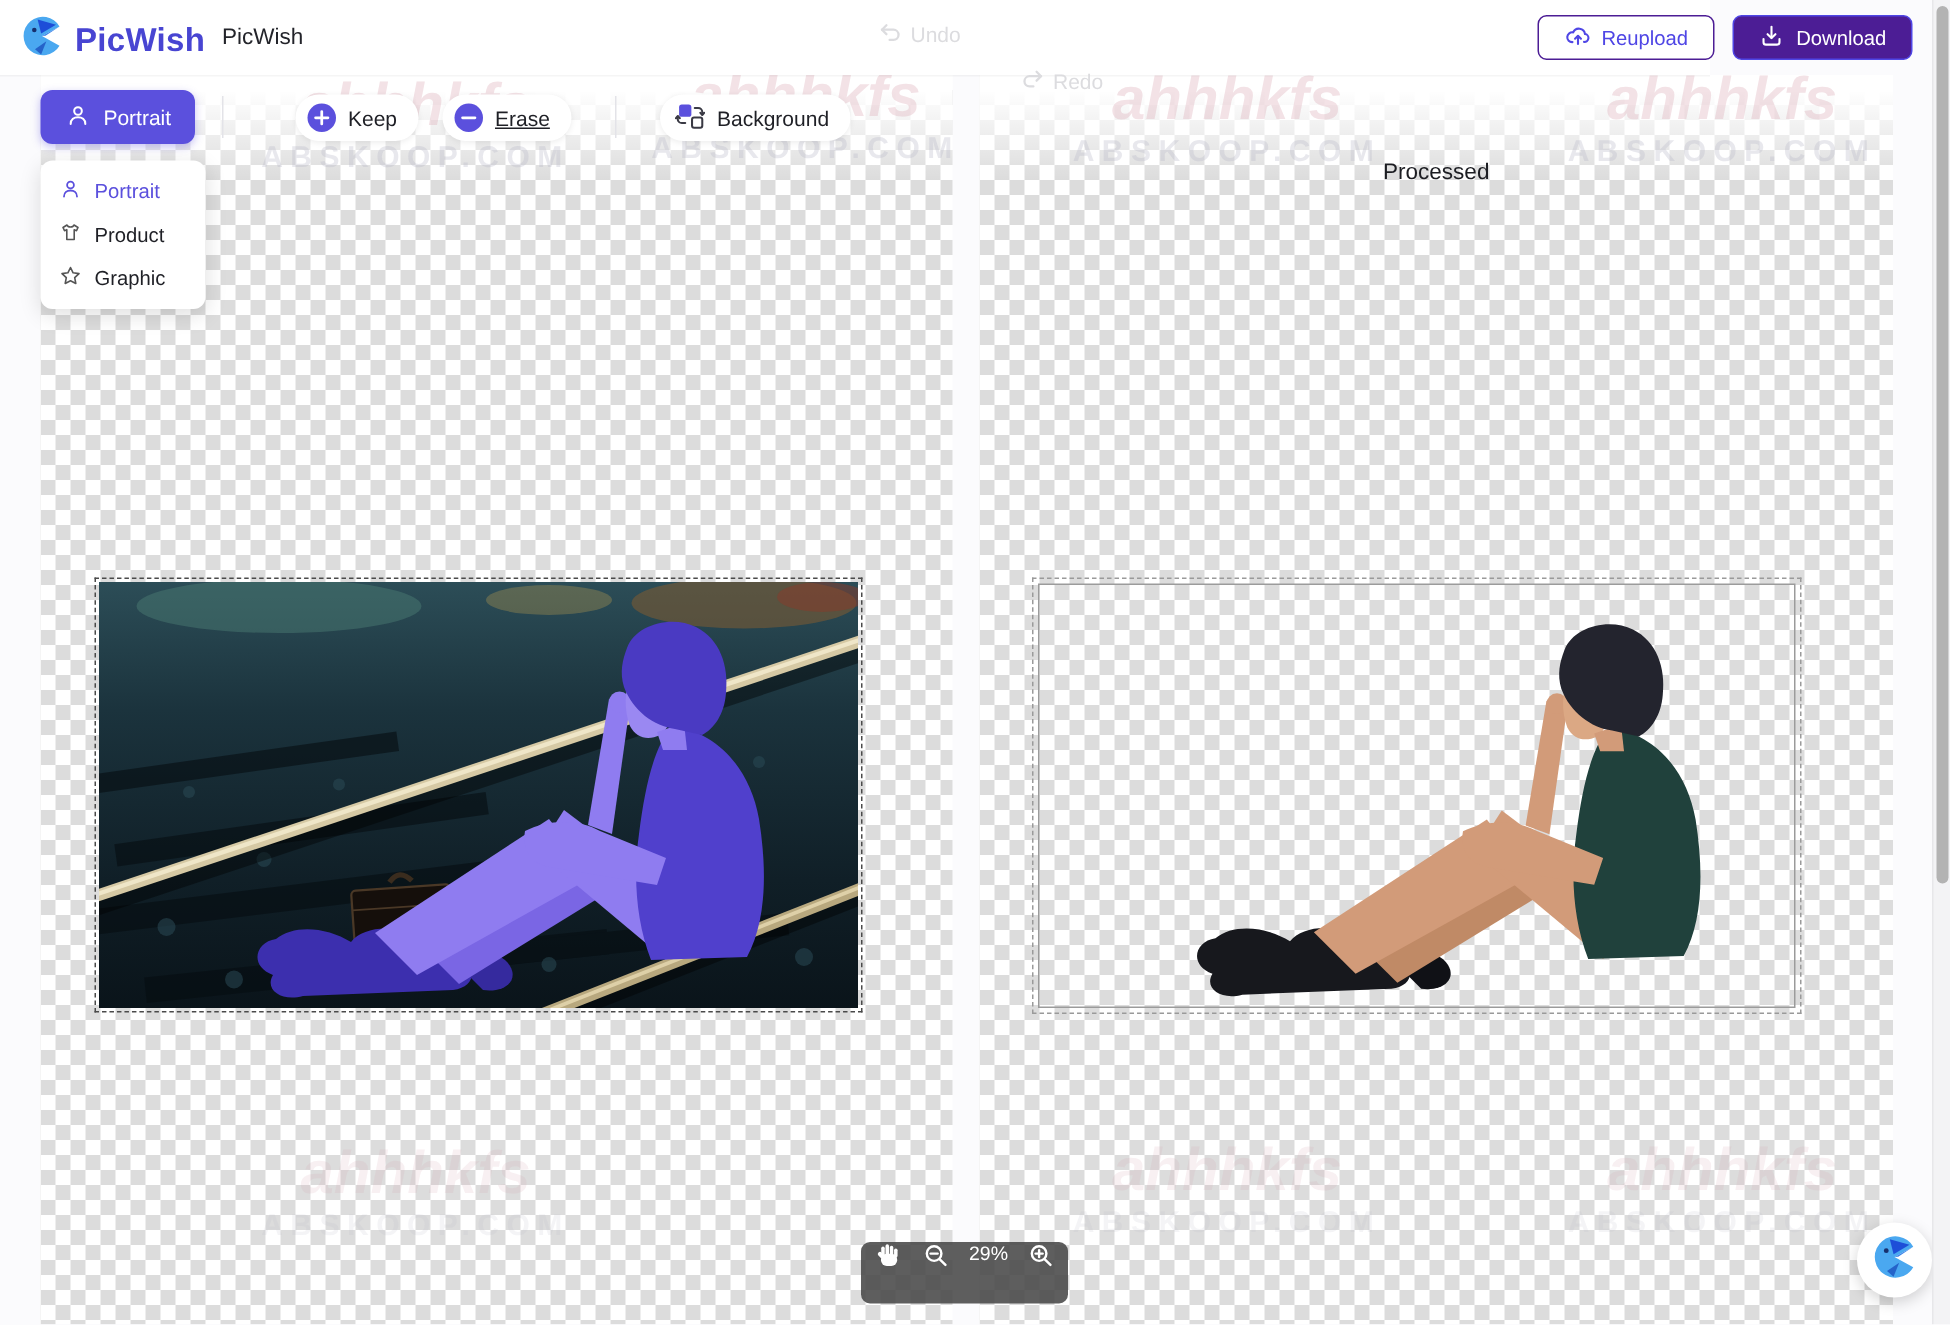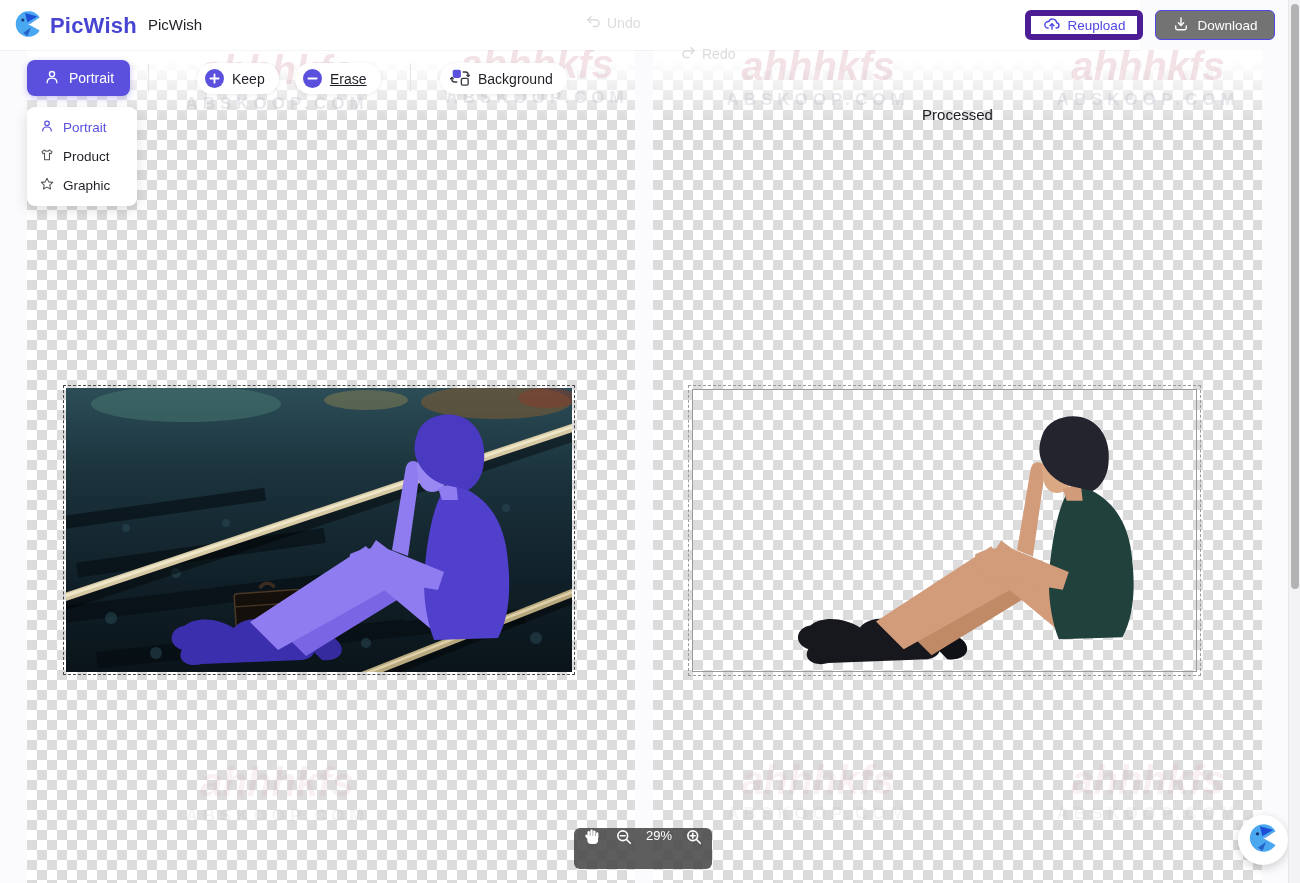--- a/index.html
+++ b/index.html
@@ -10,40 +10,40 @@
   
   .header { position:absolute; top:0; left:0; width:1140px; height:50px; background:#ffffff; z-index:40;
             box-shadow:0 1px 0 rgba(0,0,0,0.04); }
   .logo-wrap { position:absolute; left:14px; top:10px; display:flex; align-items:center; gap:8px; }
   .logo-text { font-size:22px; font-weight:bold; color:#4845d2; letter-spacing:0.2px; }
   .homepage { position:absolute; left:148px; top:16px; font-size:15px; color:#23242a; font-weight:500; cursor:pointer; }
   .history-btn { position:absolute; top:13px; display:flex; align-items:center; gap:5px; font-size:14px; color:#dcdcdf; }
   .undo-btn { left:585px; } .redo-btn { left:680px;margin-top:31px; }
   .hdr-right-btn { position:absolute; top:10px; height:30px; display:flex; align-items:center; justify-content:center;
                    gap:7px; border-radius:6px; font-size:13.5px; font-weight:500; cursor:pointer; }
-  .reupload { left:1025px; width:118px; background:#fff; border:6px solid #4c1d95; color:#4f46e5; }
-  .download { left:1155px; width:120px; background:#737373; border:1px solid #4f46e5; color:#fff; }
+  .reupload { left:1025px; width:118px; background:#fff; border:1px solid #4c1d95; color:#4f46e5; }
+  .download { left:1155px; width:120px; background:#4c1d95; border:1px solid #4f46e5; color:#fff; }
 
   
   .main { position:absolute; top:50px; left:0; width:1300px; height:833px; }
   .checker { background-color:#ffffff;
              background-image:conic-gradient(#dcdcdc 25%, rgba(0,0,0,0) 0 50%, #dcdcdc 0 75%, rgba(0,0,0,0) 0);
              background-size:20px 20px; }
   .panel { position:absolute; top:0; height:833px; }
   .panel-left { left:27px; width:608px; }
   .panel-right { left:653px; width:609px; }
   .panel::before { content:""; position:absolute; left:0; right:0; top:0; height:70px; pointer-events:none;
                    background:linear-gradient(#ffffff 15%, rgba(255,255,255,0)); }
   .panel-label { position:absolute; top:56px; width:100%; text-align:center; font-size:15px; font-weight:500;
                  color:#1c1d22; z-index:3; }
 
   
   .wm { position:absolute; width:240px; text-align:center; z-index:1; pointer-events:none; }
   .wm .wm1 { font-size:40px; font-weight:600; font-style:italic; color:rgba(214,160,172,0.30); line-height:1; }
-  .wm .wm2 { font-size:17px; font-weight:bold; letter-spacing:5px; color:rgba(185,185,200,0.32); margin-top:4px; }
+  .wm .wm2 { font-size:20px; font-weight:bold; letter-spacing:5px; color:rgba(185,185,200,0.32); margin-top:4px; }
   .wm.dim .wm1 { color:rgba(214,160,172,0.16); } .wm.dim .wm2 { color:rgba(185,185,200,0.16); }
 
   
   .toolbar-btn { position:absolute; z-index:20; display:flex; align-items:center; cursor:pointer; }
   .portrait-btn { left:27px; top:10px; width:103px; height:36px; background:#5b50dd; border-radius:8px;
                   justify-content:center; gap:8px; color:#fff; font-size:14px; font-weight:500;
                   box-shadow:0 2px 6px rgba(91,80,221,0.35); }
   .tool-divider { position:absolute; z-index:20; top:14px; width:1px; height:28px; background:#e3e3e8; }
   .div1 { left:148px; } .div2 { left:410px; }
   .pill { top:13px; height:31px; background:#fff; border-radius:16px; padding:0 14px 0 8px; gap:8px;

